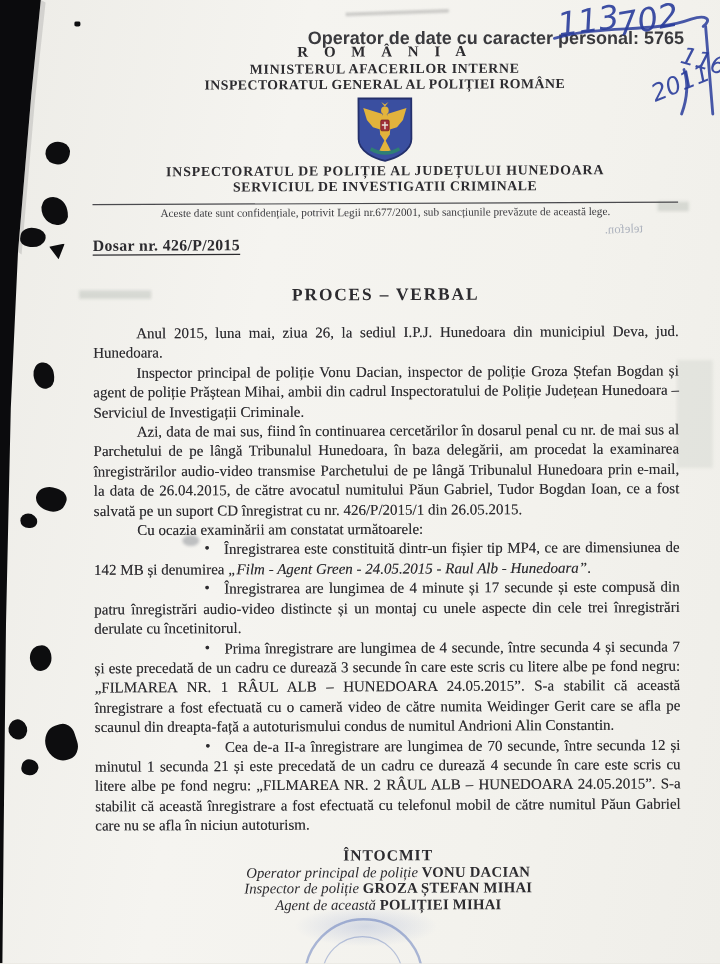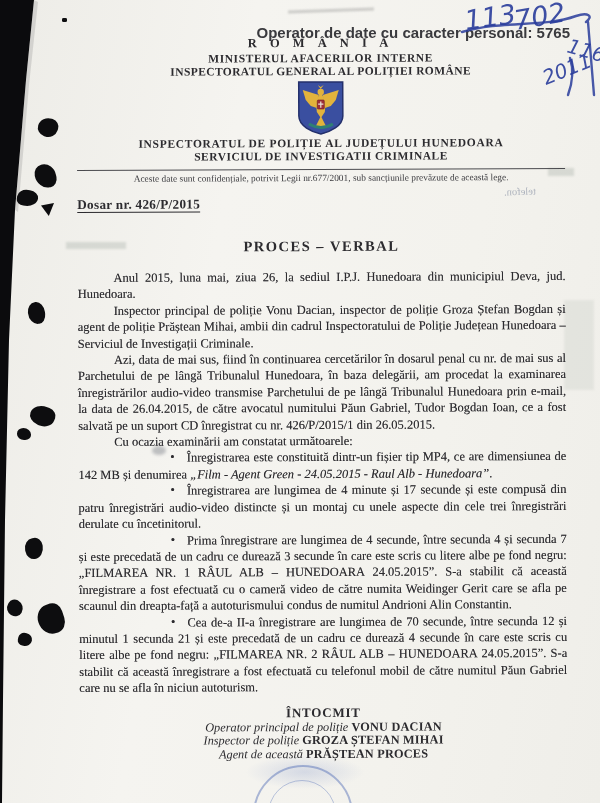--- a/index.html
+++ b/index.html
@@ -151,17 +151,17 @@
 
       <p class="bullet"><span class="bullet-glyph">•</span><span>Prima înregistrare are lungimea de 4 secunde, între secunda 4 și secunda 7 și este precedată de un cadru ce durează 3 secunde în care este scris cu litere albe pe fond negru: „FILMAREA NR. 1 RÂUL ALB – HUNEDOARA 24.05.2015”. S-a stabilit că această înregistrare a fost efectuată cu o cameră video de către numita Weidinger Gerit care se afla pe scaunul din dreapta-față a autoturismului condus de numitul Andrioni Alin Constantin.</span></p>
 
       <p class="bullet"><span class="bullet-glyph">•</span><span>Cea de-a II-a înregistrare are lungimea de 70 secunde, între secunda 12 și minutul 1 secunda 21 și este precedată de un cadru ce durează 4 secunde în care este scris cu litere albe pe fond negru: „FILMAREA NR. 2 RÂUL ALB – HUNEDOARA 24.05.2015”. S-a stabilit că această înregistrare a fost efectuată cu telefonul mobil de către numitul Păun Gabriel care nu se afla în niciun autoturism.</span></p>
     </div>
 
     <div class="footer">
       <div class="f-head">ÎNTOCMIT</div>
       <div class="sig"><span class="lbl">Operator principal de poliție</span> <span class="nm">VONU DACIAN</span></div>
       <div class="sig"><span class="lbl">Inspector de poliție</span> <span class="nm">GROZA ȘTEFAN MIHAI</span></div>
-      <div class="sig"><span class="lbl">Agent de această</span> <span class="nm">PRĂȘTEAN PROCES</span></div>
+      <div class="sig"><span class="lbl">Agent de această</span> <span class="nm">POLIȚIEI MIHAI</span></div>
     </div>
 
   </div>
 </div>
 
 </body></html>

